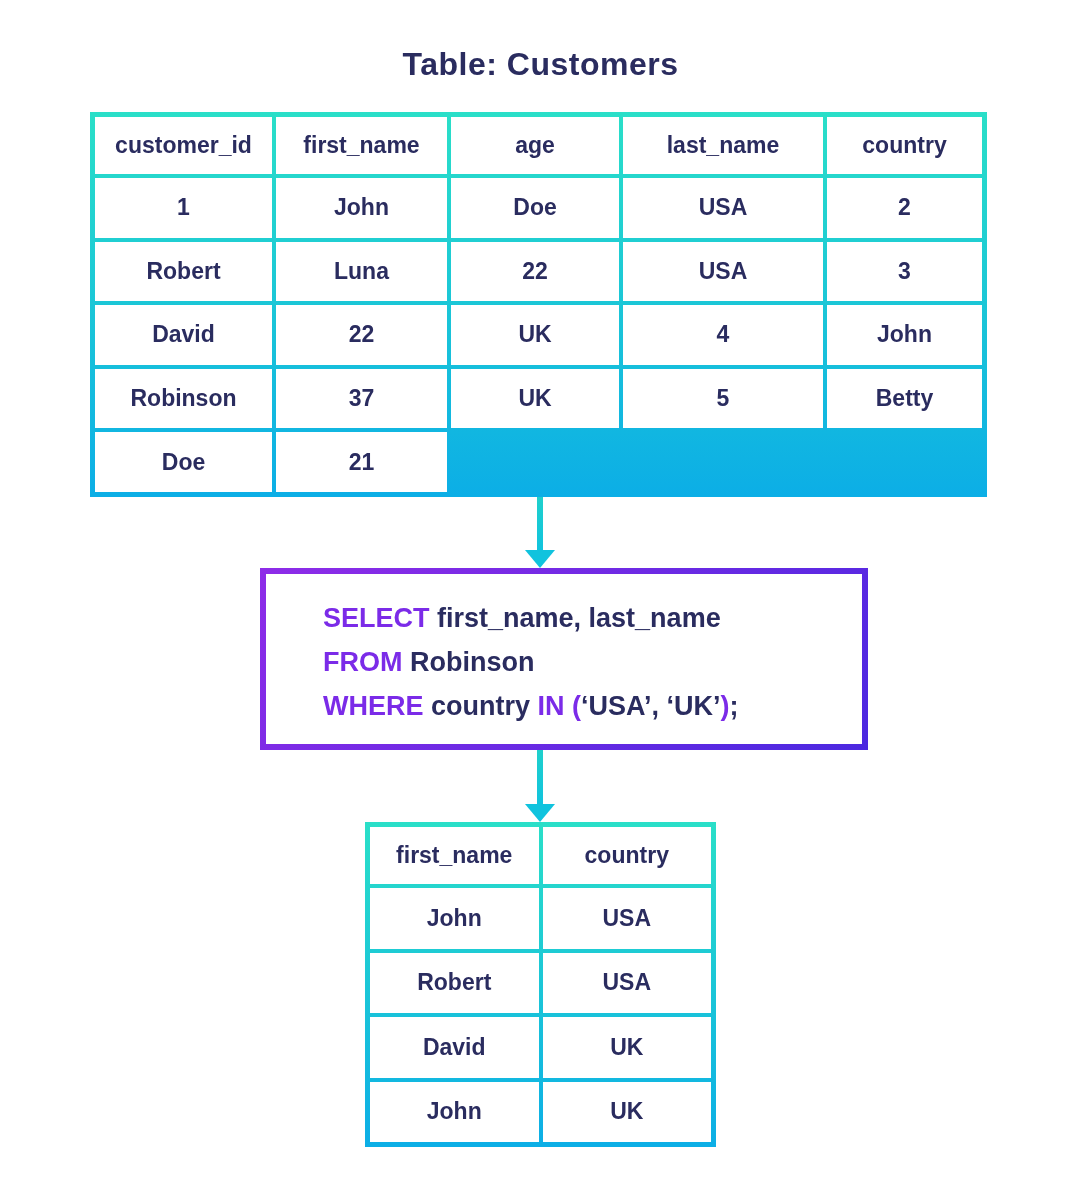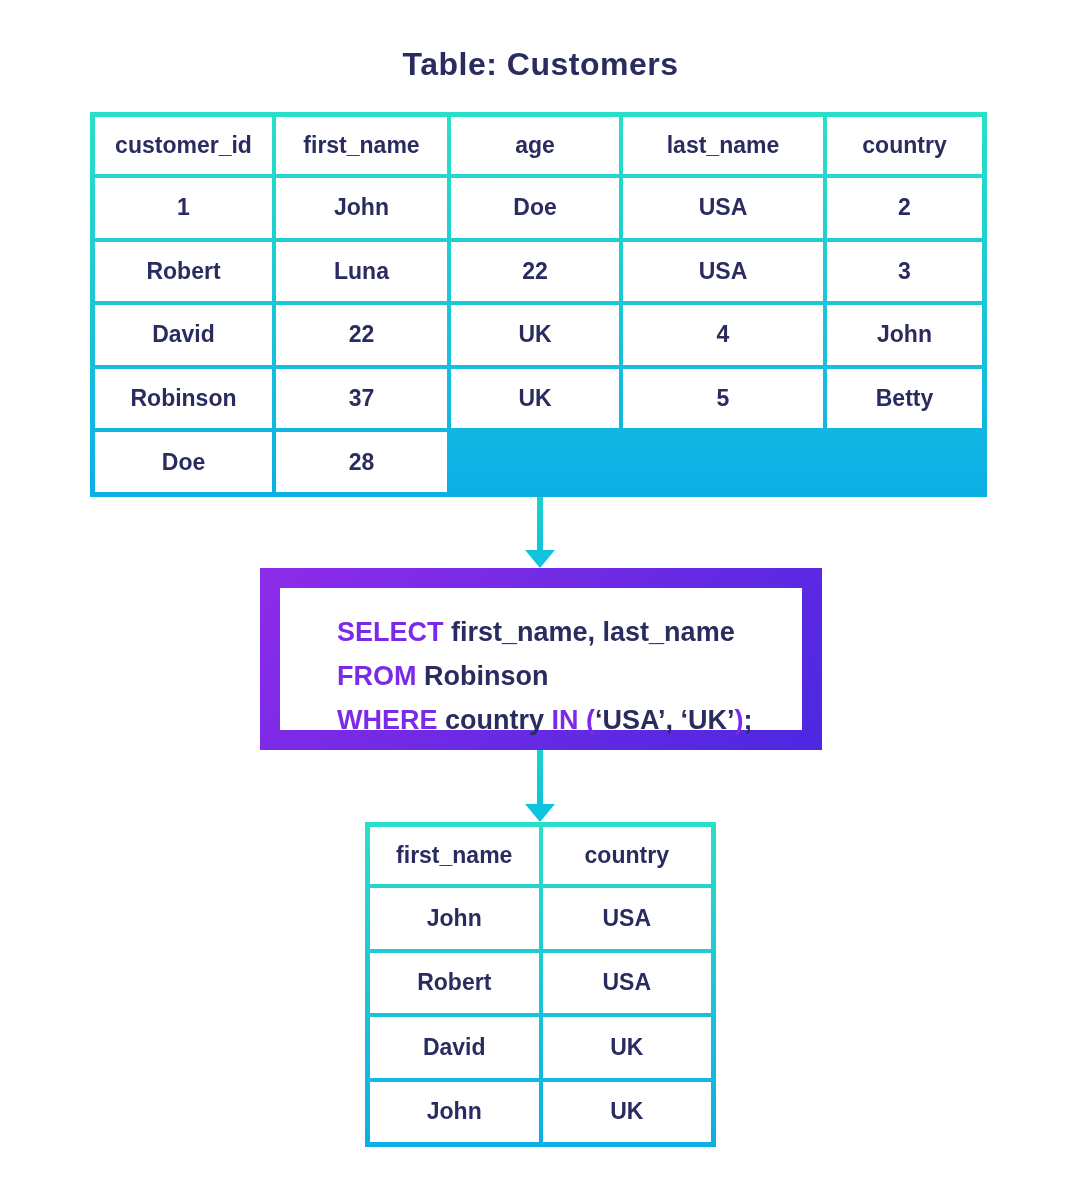--- a/index.html
+++ b/index.html
@@ -48,21 +48,21 @@
     border-left:15px solid transparent; border-right:15px solid transparent;
     border-top:18px solid var(--arrow-bottom,#10c3de);
   }
   .shaft-1 { left:537px; top:497px; height:54px; }
   .head-1  { left:525px; top:550px; }
   .shaft-2 { left:537px; top:750px; height:55px; }
   .head-2  { left:525px; top:804px; }
 
   
   .sql-box {
-    position:absolute; left:260px; top:568px; width:562px; height:182px; padding:20px;
+    position:absolute; left:260px; top:568px; width:608px; height:182px; padding:6px;
     background:linear-gradient(135deg, var(--purple-start,#8e2ce8), var(--purple-end,#4b28e0));
   }
   .sql-inner {
     width:100%; height:100%; background:var(--bg,#ffffff);
     padding:22px 0 0 57px;
   }
   .sql-line {
     font-size:27px; line-height:44px; font-weight:700;
     color:var(--navy,#2a2c5f); white-space:pre;
   }
@@ -96,21 +96,21 @@
       <div class="cell">22</div>
       <div class="cell">UK</div>
       <div class="cell">4</div>
       <div class="cell">John</div>
       <div class="cell">Robinson</div>
       <div class="cell">37</div>
       <div class="cell">UK</div>
       <div class="cell">5</div>
       <div class="cell">Betty</div>
       <div class="cell">Doe</div>
-      <div class="cell">28</div>
+      <div class="cell">21</div>
     </div>
 
   <div>
     <div class="arrow-shaft shaft-1"></div>
     <div class="arrow-head head-1"></div>
   </div>
 
   <div class="sql-box">
     <div class="sql-inner" id="sql-lines">
         <div class="sql-line"><span class="kw">SELECT</span><span class="pl"> first_name, last_name</span></div>

